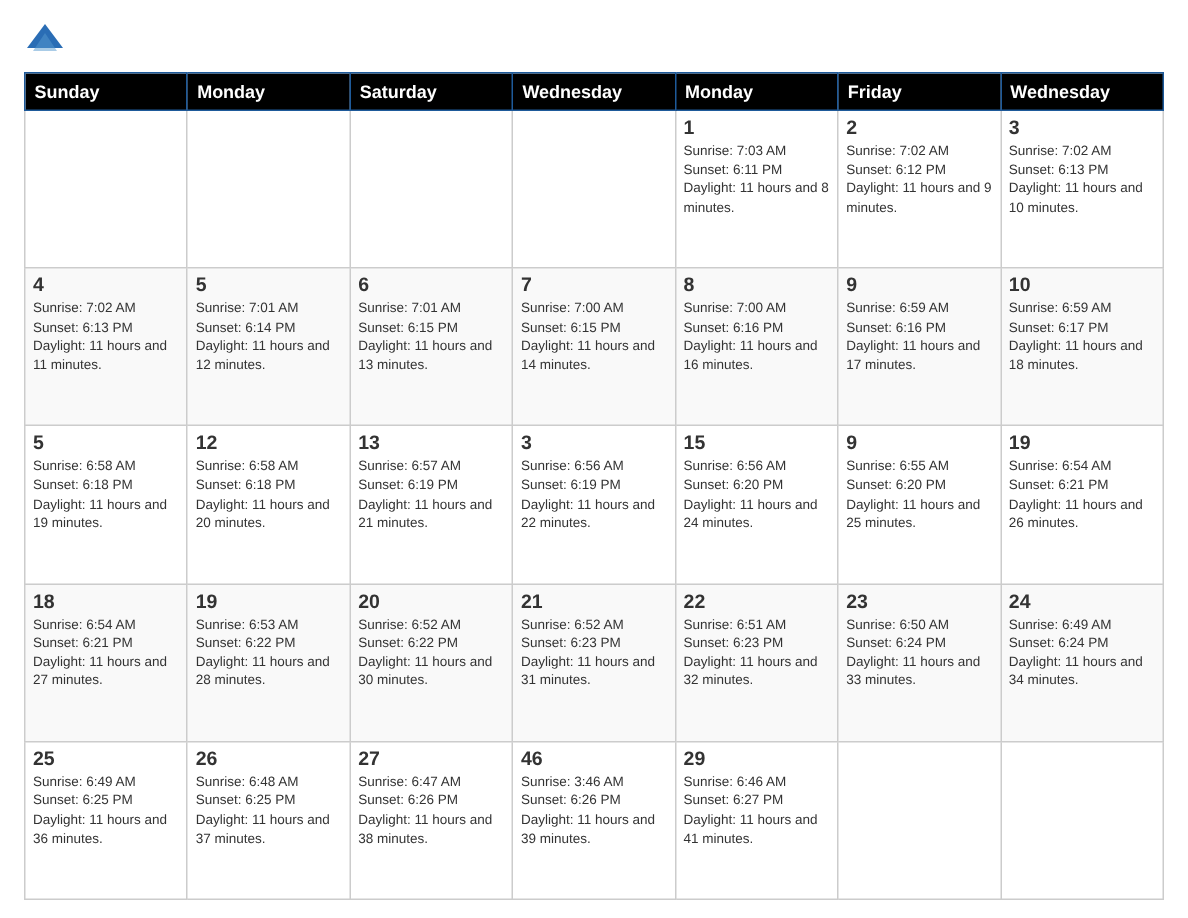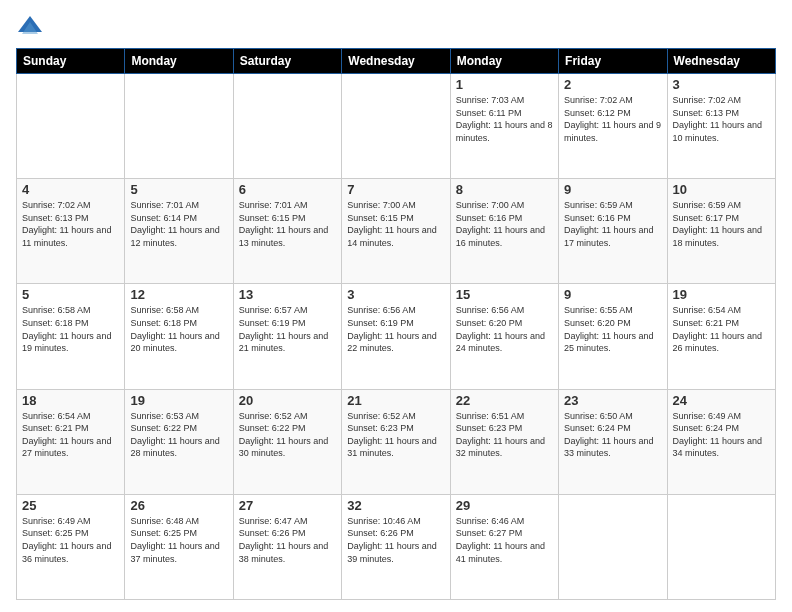--- a/index.html
+++ b/index.html
@@ -332,22 +332,22 @@
 and 37 minutes.</div>
           </td>
           <td>
             <span class="day-number">27</span>
             <div class="day-info">Sunrise: 6:47 AM
 Sunset: 6:26 PM
 Daylight: 11 hours
 and 38 minutes.</div>
           </td>
           <td>
-            <span class="day-number">32</span>
-            <div class="day-info">Sunrise: 10:46 AM
+            <span class="day-number">46</span>
+            <div class="day-info">Sunrise: 3:46 AM
 Sunset: 6:26 PM
 Daylight: 11 hours
 and 39 minutes.</div>
           </td>
           <td>
             <span class="day-number">29</span>
             <div class="day-info">Sunrise: 6:46 AM
 Sunset: 6:27 PM
 Daylight: 11 hours
 and 41 minutes.</div>

